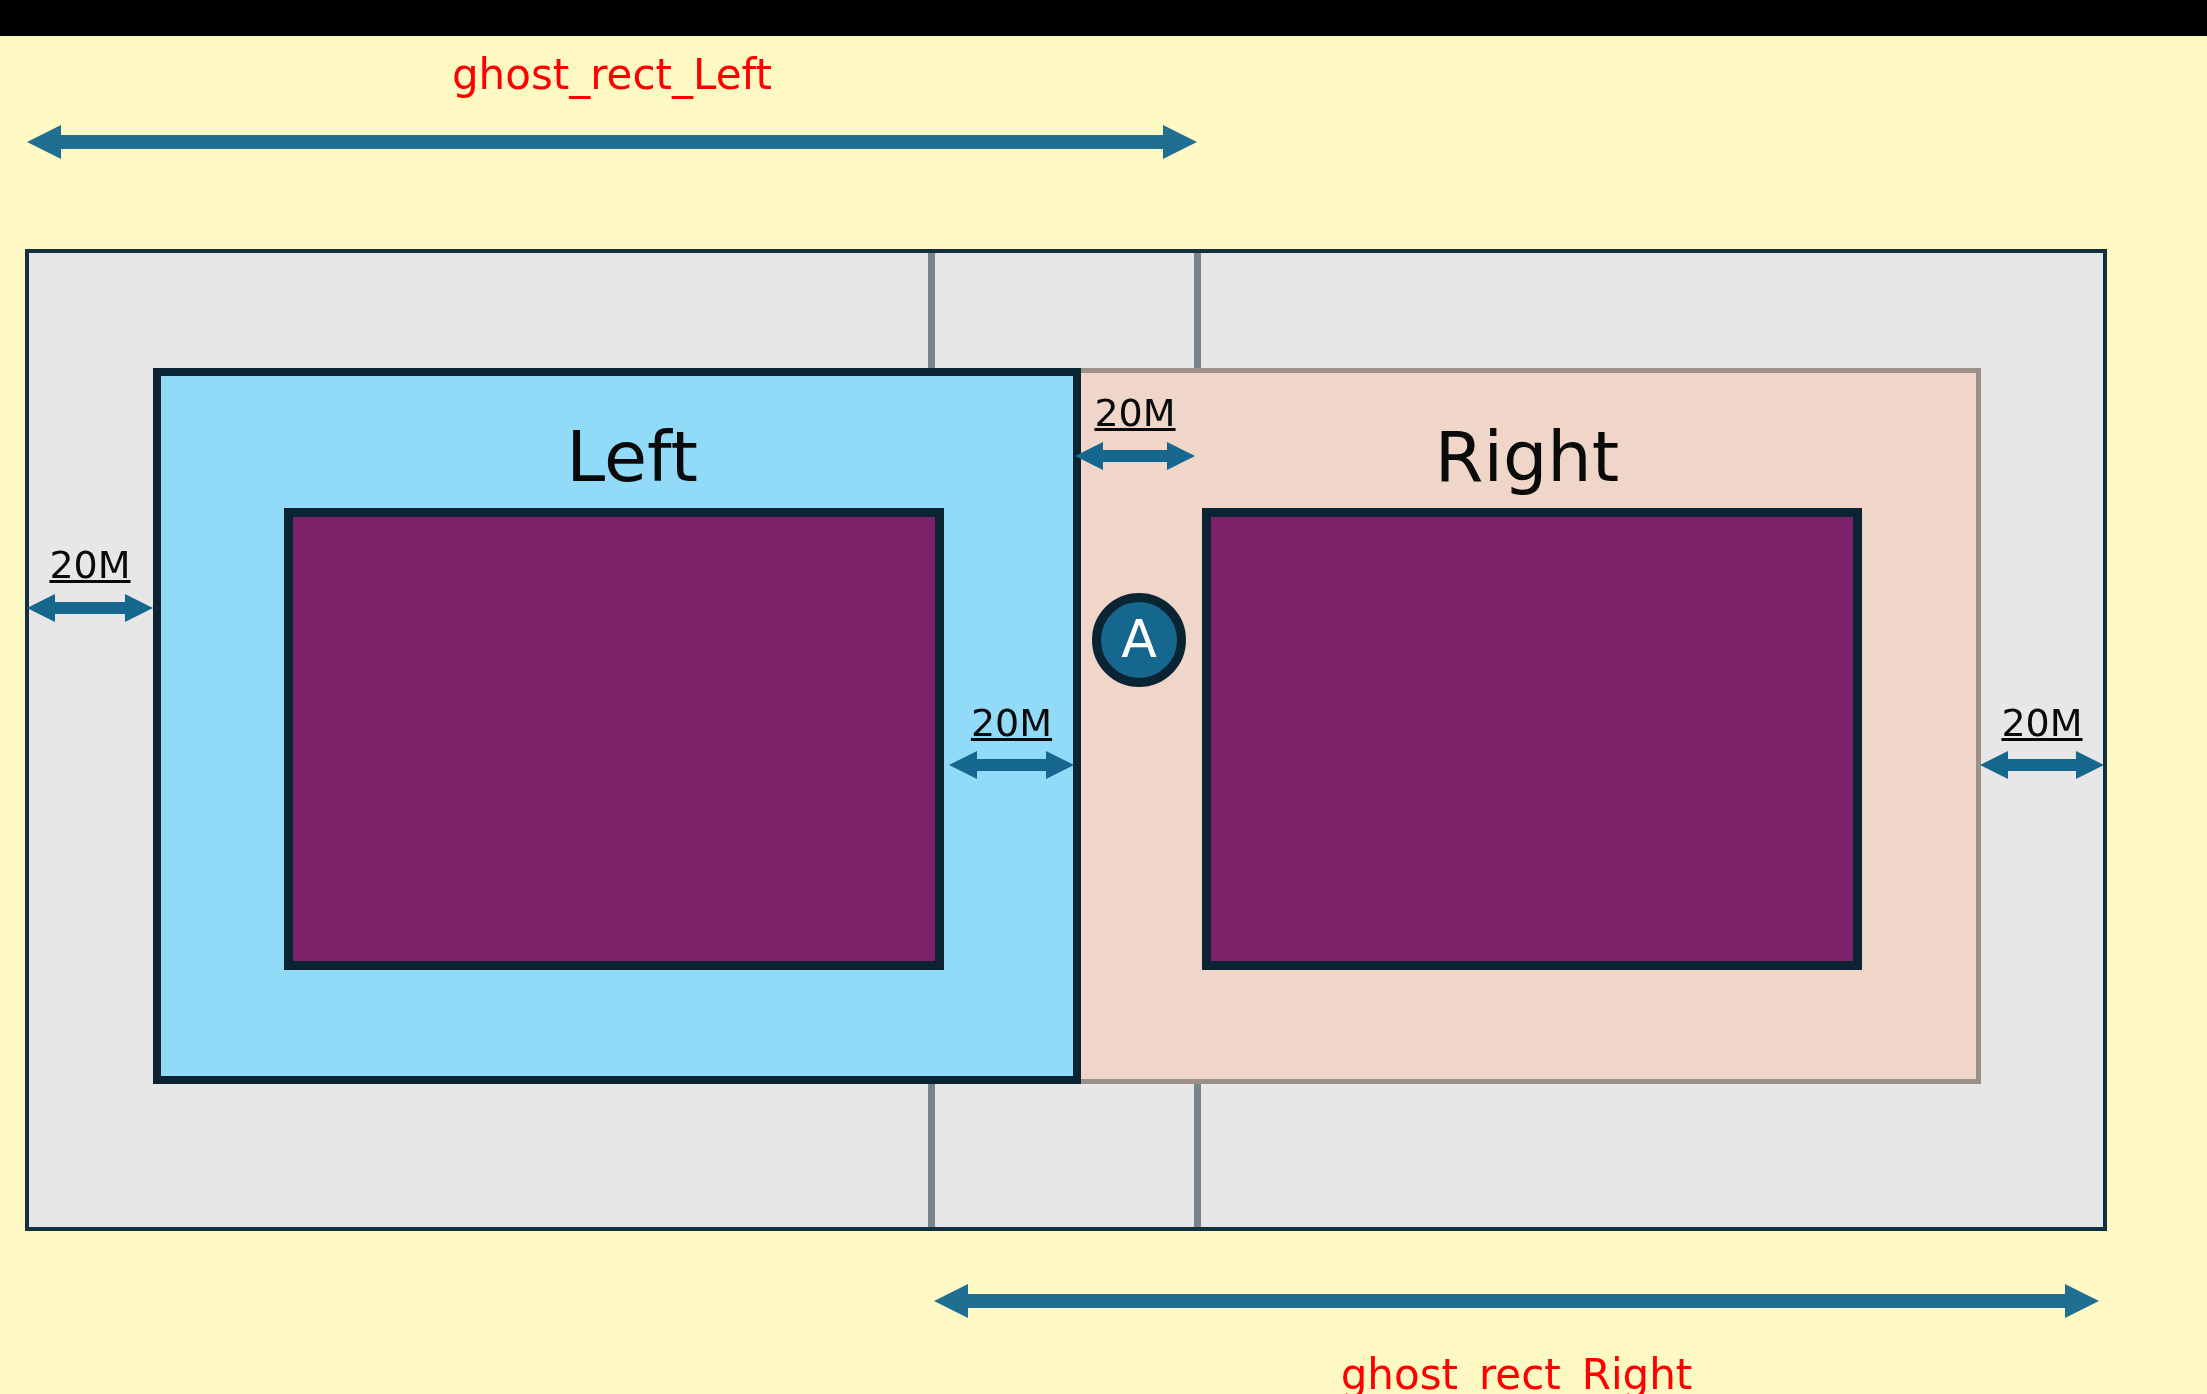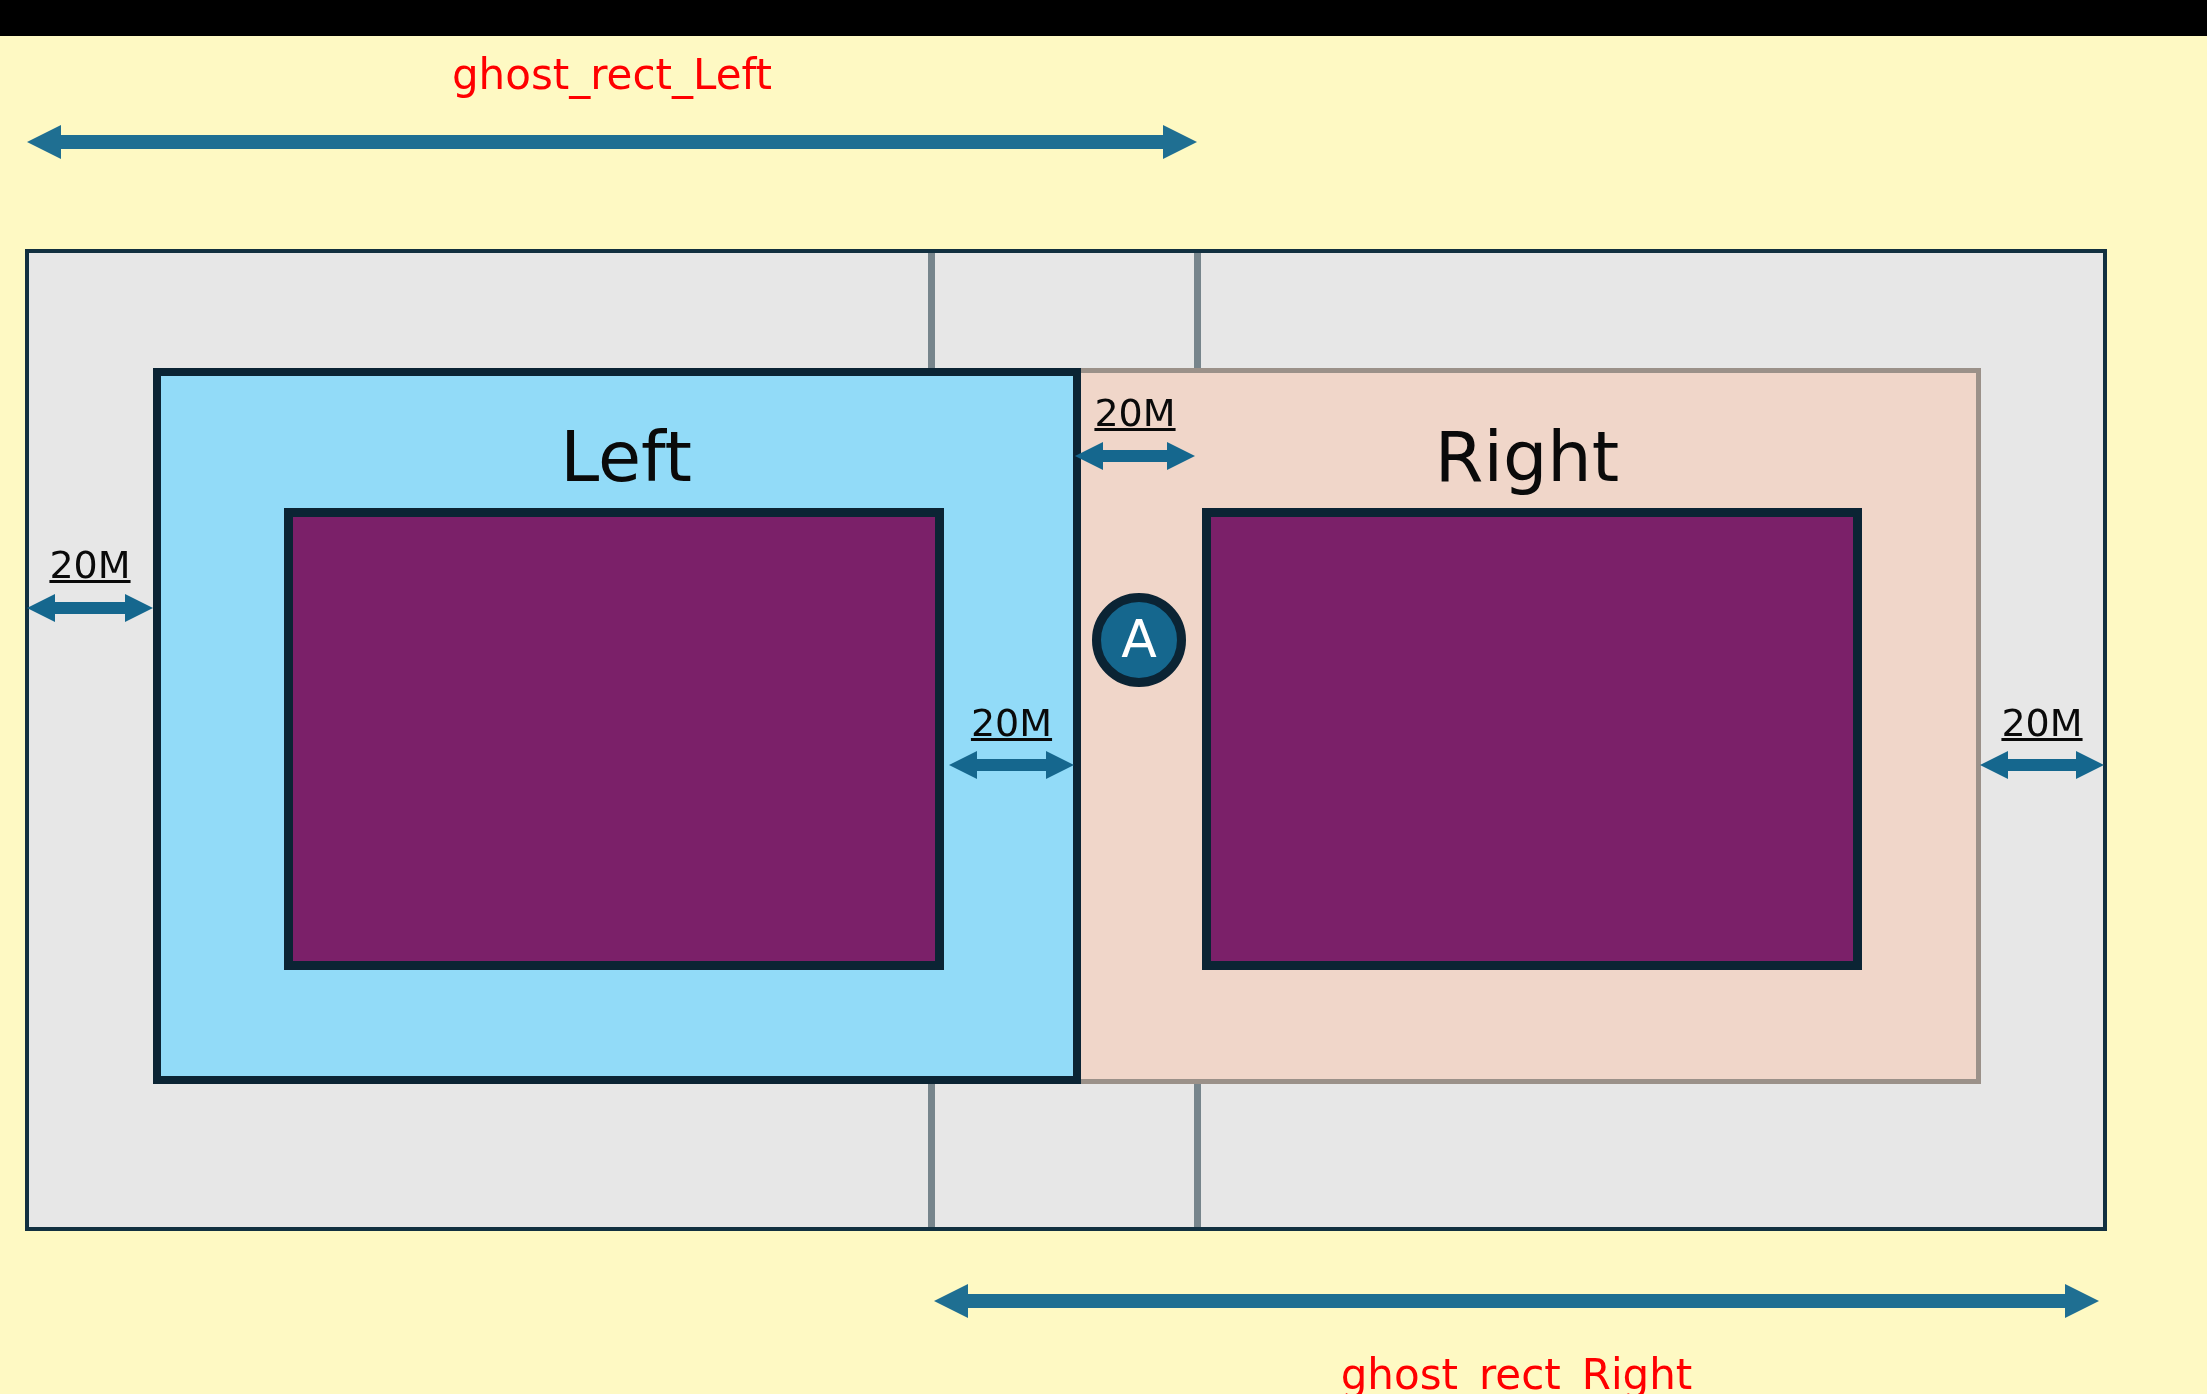--- a/index.html
+++ b/index.html
@@ -75,21 +75,21 @@
   #purple-right { left: 1202px; top: 472px; width: 660px; height: 462px; }
 
   
   .section-label {
     font-size: 70px;
     color: #0a0a0a;
     font-weight: 400;
     line-height: 1;
     white-space: nowrap;
   }
-  #label-left  { left: 6px; top: 386px; width: 1240px; text-align: center; }
+  #label-left  { left: 12px; top: 386px; width: 1240px; text-align: center; }
   #label-right { left: 1171px; top: 386px; width: 712px; text-align: center; }
 
   
   #node-a {
     left: 1092px;
     top: 557px;
     width: 94px;
     height: 94px;
     border-radius: 50%;
     background: #15678e;

